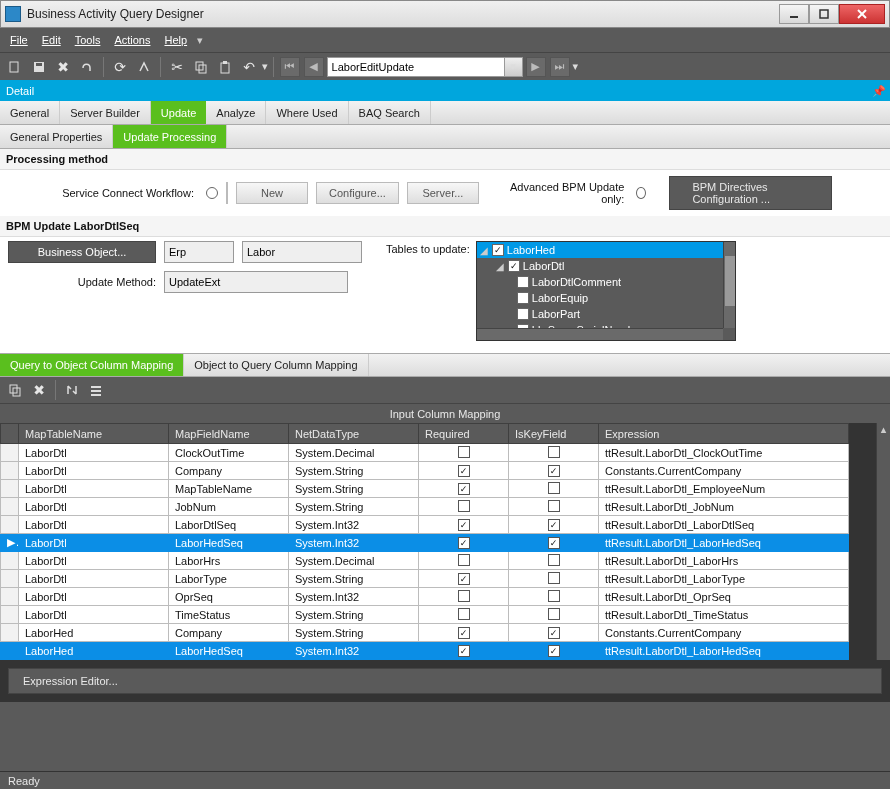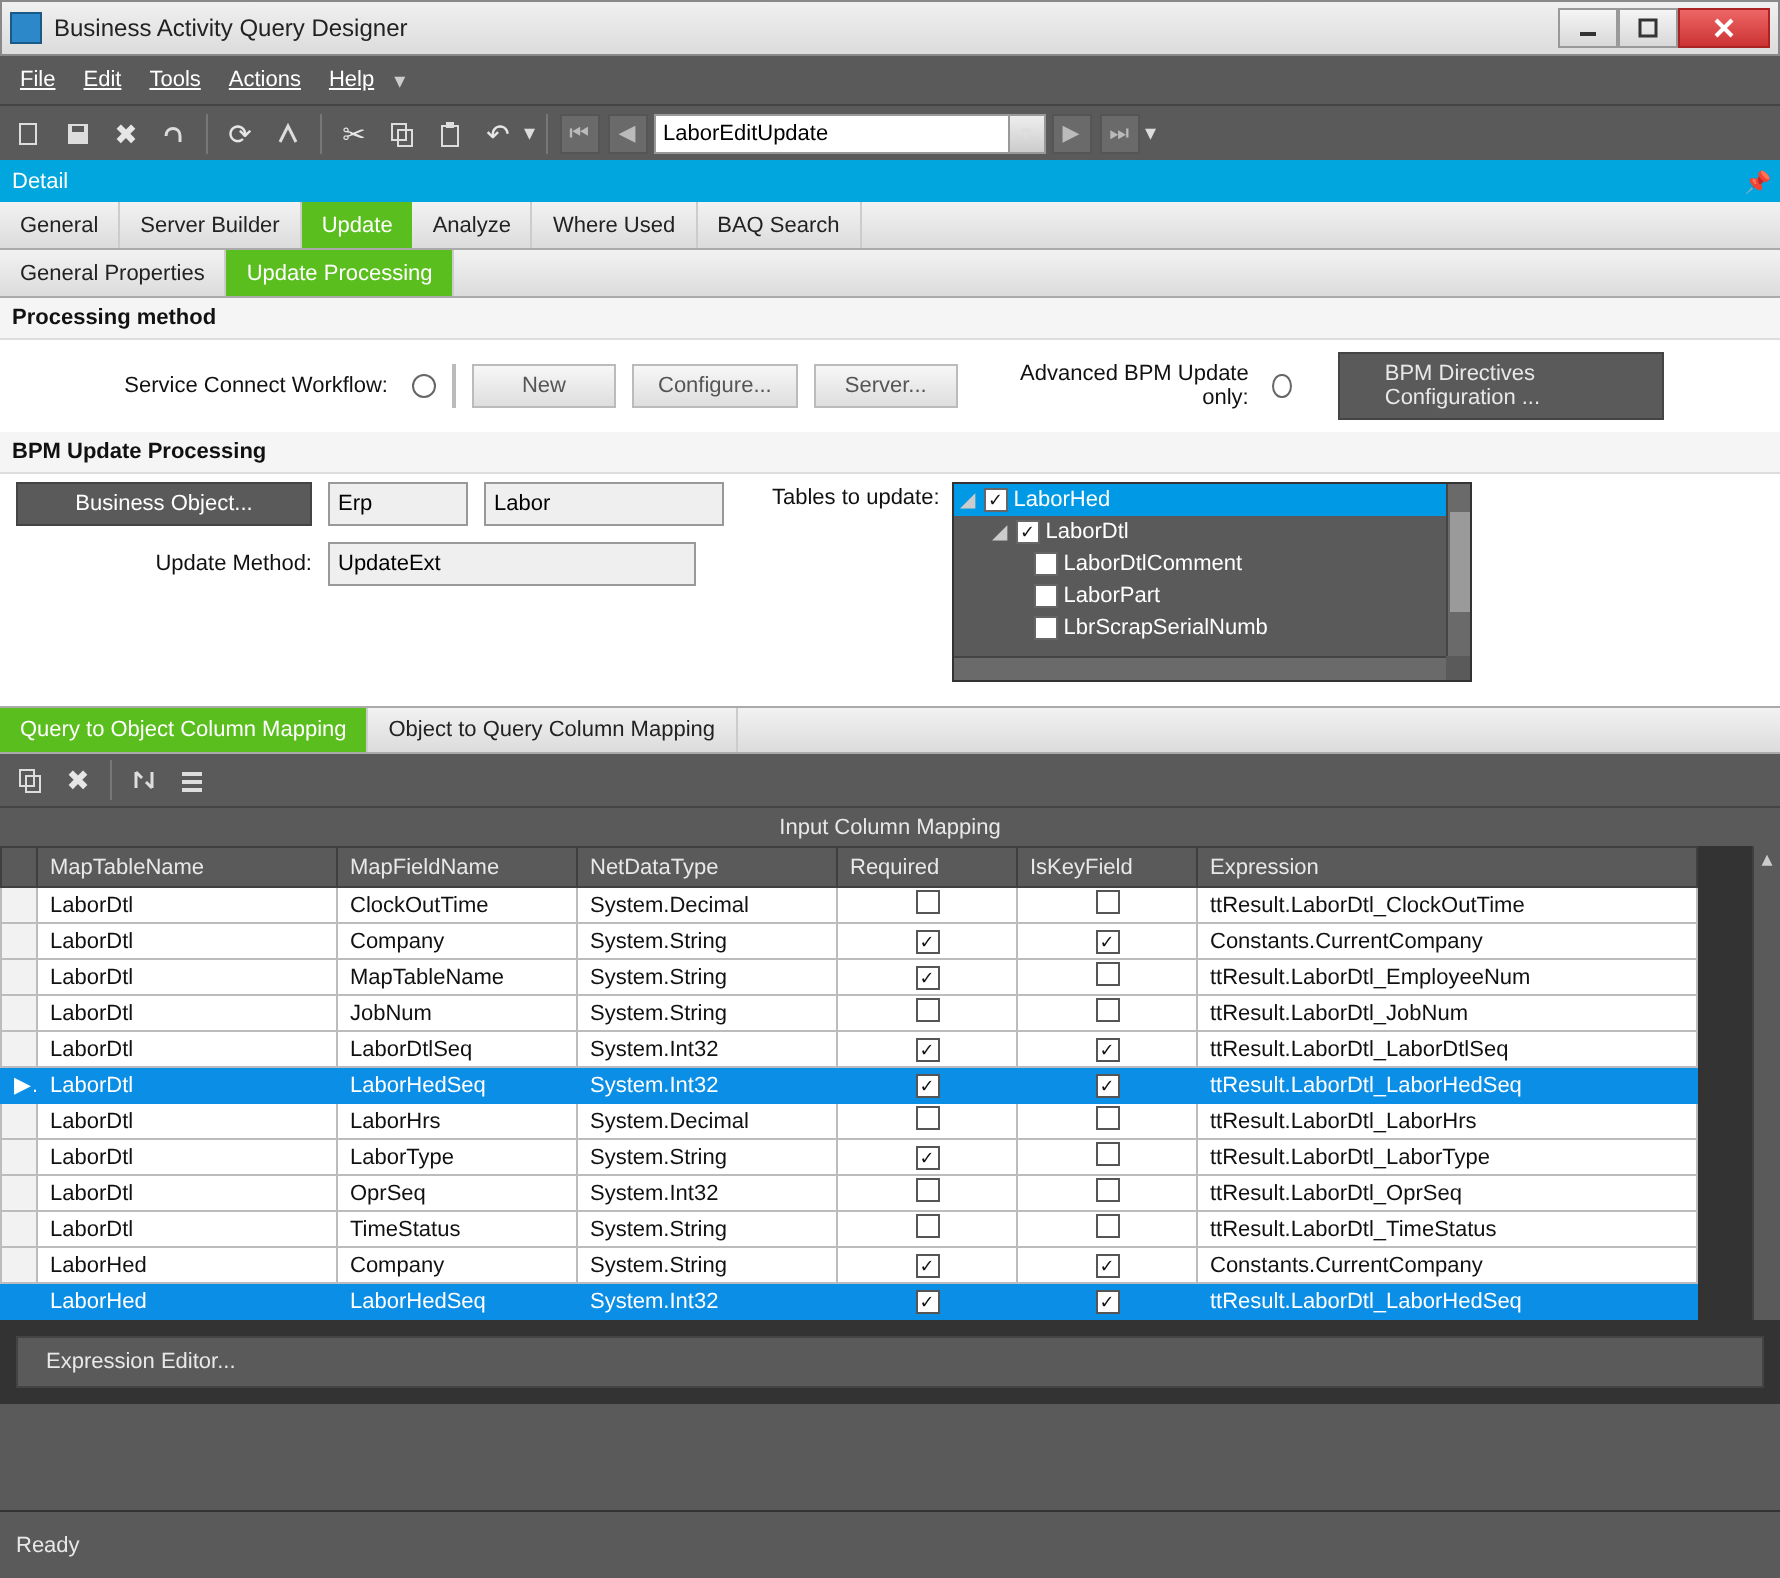--- a/index.html
+++ b/index.html
@@ -88,21 +88,21 @@
 table.grid td.chkcell { text-align:center; padding:0; }
 .gchk { width:12px; height:12px; border:1px solid #555; background:#fff; display:inline-flex; align-items:center; justify-content:center; }
 .gchk.chk::after { content:"✓"; font-size:9px; color:#111; }
 .rowhdr { width:18px; background:#f2f2f2; border:1px solid #bcbcbc; text-align:center; color:#111; }
 .vsb-grid { width:14px; background:#5a5a5a; border-left:1px solid #3f3f3f; }
 .gridwrap { display:flex;gap:27px; }
 .gridinner { flex:1; }
 .exprbtn { margin:8px; display:inline-flex; background:#5a5a5a; color:#e8e8e8; padding:6px 14px; border:1px solid #444; }
 
 
-.statusbar { height:34px; background:#5a5a5a; color:#e8e8e8; display:flex; align-items:center; padding:0 8px; border-top:1px solid #333; }
+.statusbar { height:18px; background:#5a5a5a; color:#e8e8e8; display:flex; align-items:center; padding:0 8px; border-top:1px solid #333; }
 svg { display:block; }
 </style>
 </head>
 <body>
 
 <div class="window">
 
   <div class="titlebar">
     <div class="appicon"></div>
     <div class="title">Business Activity Query Designer</div>
@@ -225,21 +225,21 @@
         <div class="bpmcfg">BPM Directives Configuration ...</div>
       </div>
       <div class="procrow">
         <span class="lbl">BPM Update:</span>
         <span class="radio checked"></span>
       </div>
     </div>
   </div>
 
   <div class="panel">
-    <div class="sectiontitle">BPM Update Processing</div>
+    <div class="sectiontitle">BPM Update LaborDtlSeq</div>
     <div class="bpmsection">
       <div class="bpmleft">
         <div class="bpmrow">
           <div class="fbtn">Business Object...</div>
           <input type="text" style="width: 70px;" value="Erp">
           <input type="text" style="width: 120px;" value="Labor">
         </div>
         <div class="bpmrow">
           <span class="flabel">Update Method:</span>
           <input type="text" style="width: 184px;" value="UpdateExt">
@@ -254,20 +254,24 @@
             <span>LaborHed</span>
           </div>
           <div class="node" style="padding-left:18px;">
             <span class="tri">◢</span>
             <span class="cb chk"></span>
             <span>LaborDtl</span>
           </div>
           <div class="node" style="padding-left:40px;">
             <span class="cb"></span>
             <span>LaborDtlComment</span>
+          </div>
+          <div class="node" style="padding-left:40px;">
+            <span class="cb"></span>
+            <span>LaborEquip</span>
           </div>
           <div class="node" style="padding-left:40px;">
             <span class="cb"></span>
             <span>LaborPart</span>
           </div>
           <div class="node" style="padding-left:40px;">
             <span class="cb"></span>
             <span>LbrScrapSerialNumb</span>
           </div>
           <div class="vsb">

